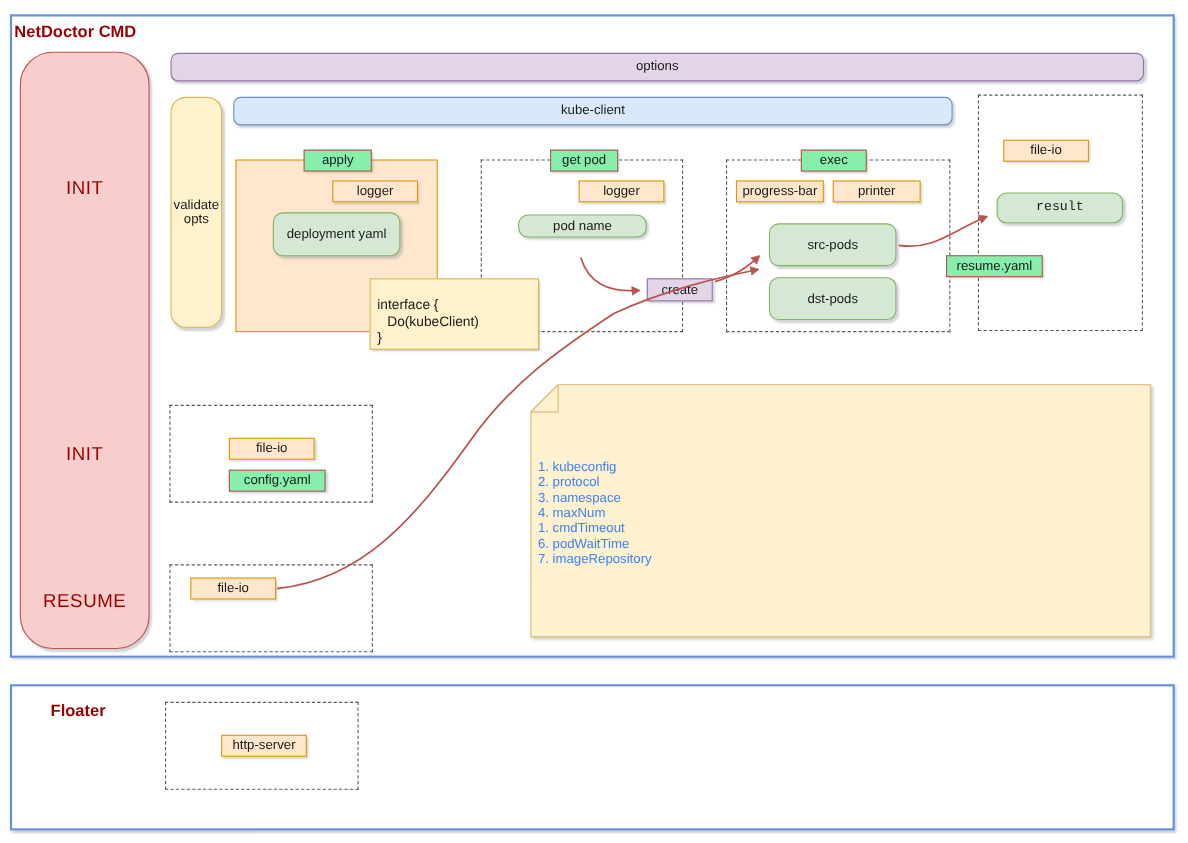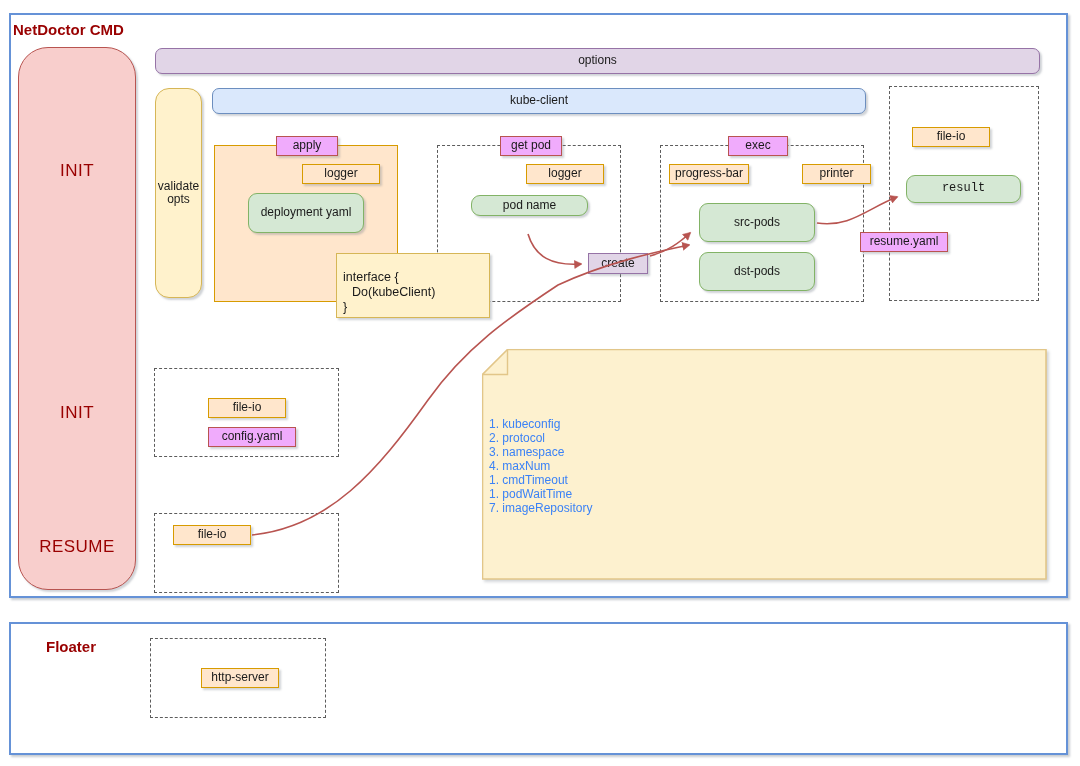--- a/index.html
+++ b/index.html
@@ -15,21 +15,21 @@
   }
   .container{
     position:absolute;box-sizing:border-box;background:#ffffff;
     border:2px solid #6592d7;box-shadow:2px 2px 2px rgba(120,130,140,0.40);
   }
   .dashbox{
     position:absolute;box-sizing:border-box;background:transparent;
     border:1.4px dashed #5c5c5c;
   }
   .dashbox.orange{border-color:#d79b00;}
-  .red   {background:#f0abfc;border:1px solid #b85450;}
+  .red   {background:#86efac;border:1px solid #b85450;}
   .orange{background:#ffe6cc;border:1px solid #d79b00;}
   .green {background:#d5e8d4;border:1px solid #82b366;border-radius:9px;}
   .purple{background:#e1d5e7;border:1px solid #9673a6;}
   .yellow{background:#fff2cc;border:1px solid #d6b656;}
   .bar{border-radius:7px;}
   .title{
     position:absolute;font-weight:bold;font-size:15px;color:#990000;white-space:nowrap;
   }
   .stage-label{
     position:absolute;left:18px;width:118px;text-align:center;
@@ -78,21 +78,21 @@
     <div class="ln1">interface {</div>
     <div class="ln2">Do(kubeClient)</div>
     <div class="ln3">}</div>
   </div>
 
   <div class="node purple" style="left:588px;top:253px;width:60px;height:21px;z-index:3;">create</div>
 
   <div class="dashbox" style="left:660px;top:145px;width:204px;height:157px;"></div>
   <div class="node red" style="left:728px;top:136px;width:60px;height:20px;">exec</div>
   <div class="node orange" style="left:669px;top:164px;width:80px;height:20px;">progress-bar</div>
-  <div class="node orange" style="left:802px;top:164px;width:69px;height:20px;">printer</div>
+  <div class="node orange" style="left:757px;top:164px;width:80px;height:20px;">printer</div>
   <div class="node green" style="left:699px;top:203px;width:116px;height:39px;">src-pods</div>
   <div class="node green" style="left:699px;top:252px;width:116px;height:39px;">dst-pods</div>
 
   <div class="dashbox" style="left:889px;top:86px;width:150px;height:215px;"></div>
   <div class="node orange" style="left:912px;top:127px;width:78px;height:20px;">file-io</div>
   <div class="node green" style="left:906px;top:175px;width:115px;height:28px;font-family:Liberation Mono, monospace;">result</div>
   <div class="node red" style="left:860px;top:232px;width:88px;height:20px;">resume.yaml</div>
 
   <div class="dashbox" style="left:154px;top:368px;width:185px;height:89px;"></div>
   <div class="node orange" style="left:208px;top:398px;width:78px;height:20px;">file-io</div>
@@ -105,21 +105,21 @@
     <svg width="565" height="231">
       <path d="M25.5,0.5 H564 V230 H0.5 V25.5 Z" fill="#fdf1cf" stroke="#e2c689" stroke-width="1.6"></path>
       <path d="M25.5,0.5 L25.5,25.5 L0.5,25.5" fill="none" stroke="#e2c689" stroke-width="1.4"></path>
     </svg>
     <div class="notetext" style="left:7px;top:68px;">
       <div>1. kubeconfig</div>
       <div>2. protocol</div>
       <div>3. namespace</div>
       <div>4. maxNum</div>
       <div>1. cmdTimeout</div>
-      <div>1. podWaitTime</div>
+      <div>6. podWaitTime</div>
       <div>7. imageRepository</div>
     </div>
   </div>
 
   <div class="container" style="left:9px;top:622px;width:1059px;height:133px;"></div>
   <div class="title" style="left:46px;top:638px;">Floater</div>
   <div class="dashbox" style="left:150px;top:638px;width:176px;height:80px;"></div>
   <div class="node orange" style="left:201px;top:668px;width:78px;height:20px;">http-server</div>
 
   <svg class="arrows" width="1080" height="766" style="z-index:5;">

